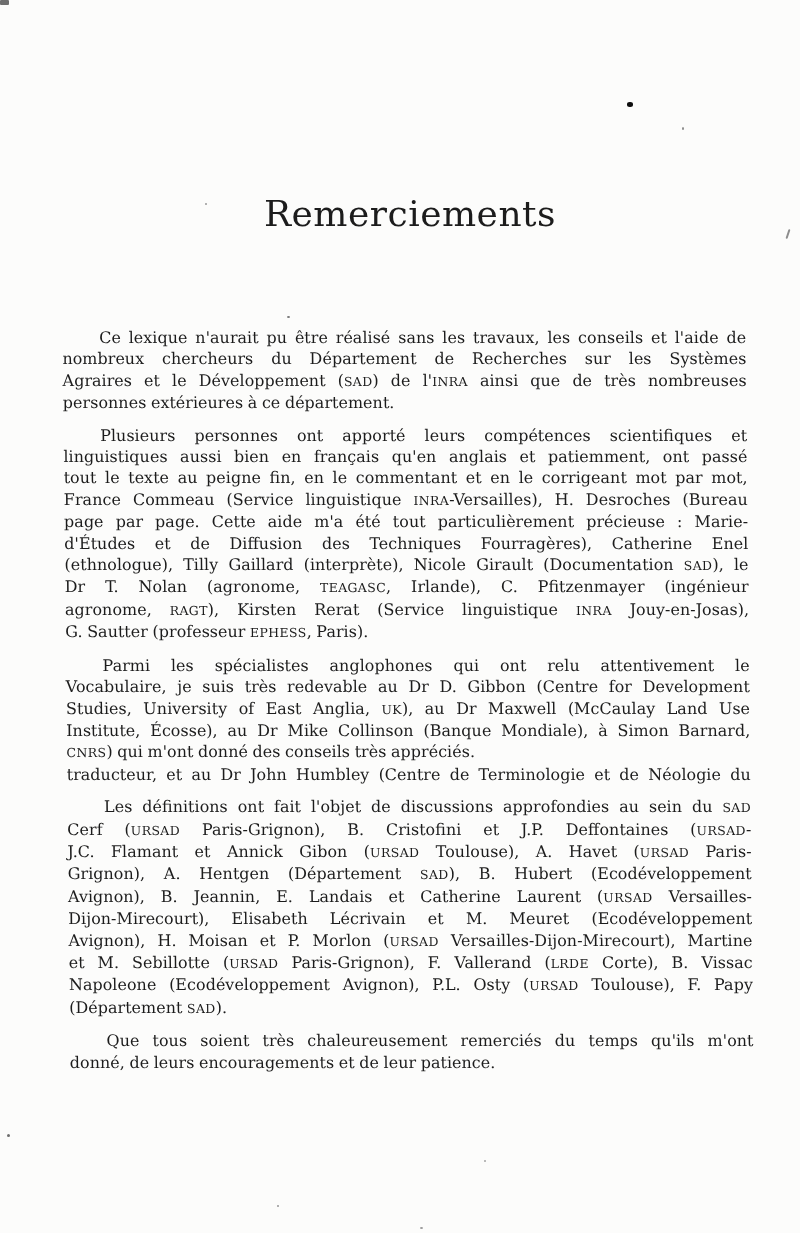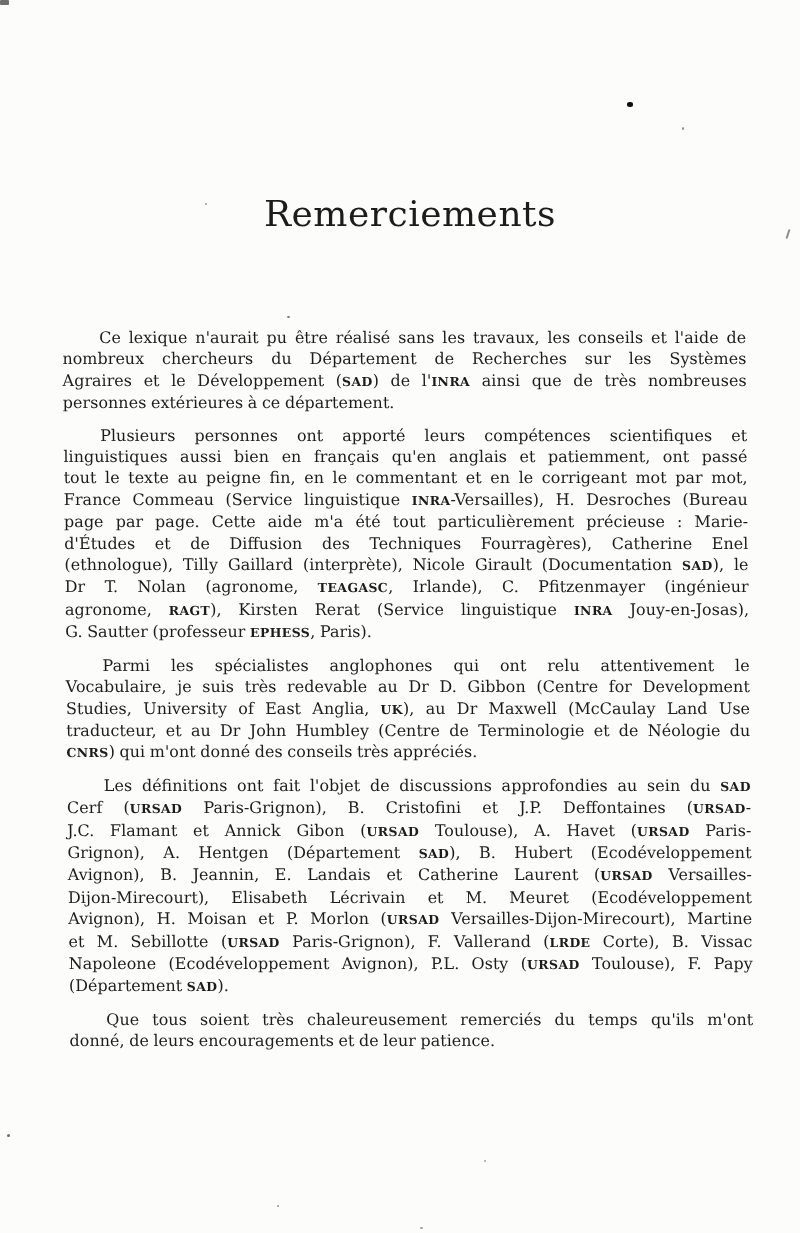--- a/index.html
+++ b/index.html
@@ -29,21 +29,21 @@
     transform:skewX(0.6deg);
     transform-origin:0 0;
   }
   .paragraph + .paragraph{margin-top:11px;}
   .line{
     text-align:justify;
     text-align-last:justify;
   }
   .line.indent{text-indent:37px;}
   .line.last{text-align-last:left;}
-  .sc{font-size:0.78em;letter-spacing:0.03em;font-weight:bold;}
+  .sc{font-size:0.78em;letter-spacing:0.03em;}
   .speck{position:absolute;border-radius:50%;}
   .sp1{left:0;top:0;width:9px;height:5px;background:#555;border-radius:1px;opacity:.85;}
   .sp2{left:627px;top:102px;width:6px;height:5px;background:#0e0e0e;border-radius:45%;}
   .sp3{left:682px;top:127px;width:2px;height:3px;background:#8a8a8a;}
   .sp4{left:787px;top:229px;width:2px;height:10px;background:#8d8d8d;border-radius:1px;transform:rotate(18deg);}
   .sp5{left:205px;top:203px;width:2px;height:2px;background:#999;}
   .sp6{left:287px;top:316px;width:3px;height:2px;background:#777;}
   .sp7{left:7px;top:1134px;width:3px;height:3px;background:#6d6d6d;}
   .sp8{left:484px;top:1160px;width:2px;height:2px;background:#a5a5a5;}
   .sp9{left:277px;top:1205px;width:2px;height:2px;background:#969696;}
@@ -71,22 +71,23 @@
         <div class="line">d'Études et de Diffusion des Techniques Fourragères), Catherine Enel</div>
         <div class="line">(ethnologue), Tilly Gaillard (interprète), Nicole Girault (Documentation <span class="sc">SAD</span>), le</div>
         <div class="line">Dr T. Nolan (agronome, <span class="sc">TEAGASC</span>, Irlande), C. Pfitzenmayer (ingénieur</div>
         <div class="line">agronome, <span class="sc">RAGT</span>), Kirsten Rerat (Service linguistique <span class="sc">INRA</span> Jouy-en-Josas),</div>
         <div class="line last">G. Sautter (professeur <span class="sc">EPHESS</span>, Paris).</div>
       </div>
     <div class="paragraph">
         <div class="line indent">Parmi les spécialistes anglophones qui ont relu attentivement le</div>
         <div class="line">Vocabulaire, je suis très redevable au Dr D. Gibbon (Centre for Development</div>
         <div class="line">Studies, University of East Anglia, <span class="sc">UK</span>), au Dr Maxwell (McCaulay Land Use</div>
+        <div class="line">Institute, Écosse), au Dr Mike Collinson (Banque Mondiale), à Simon Barnard,</div>
+        <div class="line last"><span class="sc">CNRS</span>) qui m'ont donné des conseils très appréciés.</div>
         <div class="line">traducteur, et au Dr John Humbley (Centre de Terminologie et de Néologie du</div>
-        <div class="line last"><span class="sc">CNRS</span>) qui m'ont donné des conseils très appréciés.</div>
       </div>
     <div class="paragraph">
         <div class="line indent">Les définitions ont fait l'objet de discussions approfondies au sein du <span class="sc">SAD</span></div>
         <div class="line">Cerf (<span class="sc">URSAD</span> Paris-Grignon), B. Cristofini et J.P. Deffontaines (<span class="sc">URSAD</span>-</div>
         <div class="line">J.C. Flamant et Annick Gibon (<span class="sc">URSAD</span> Toulouse), A. Havet (<span class="sc">URSAD</span> Paris-</div>
         <div class="line">Grignon), A. Hentgen (Département <span class="sc">SAD</span>), B. Hubert (Ecodéveloppement</div>
         <div class="line">Avignon), B. Jeannin, E. Landais et Catherine Laurent (<span class="sc">URSAD</span> Versailles-</div>
         <div class="line">Dijon-Mirecourt), Elisabeth Lécrivain et M. Meuret (Ecodéveloppement</div>
         <div class="line">Avignon), H. Moisan et P. Morlon (<span class="sc">URSAD</span> Versailles-Dijon-Mirecourt), Martine</div>
         <div class="line">et M. Sebillotte (<span class="sc">URSAD</span> Paris-Grignon), F. Vallerand (<span class="sc">LRDE</span> Corte), B. Vissac</div>

